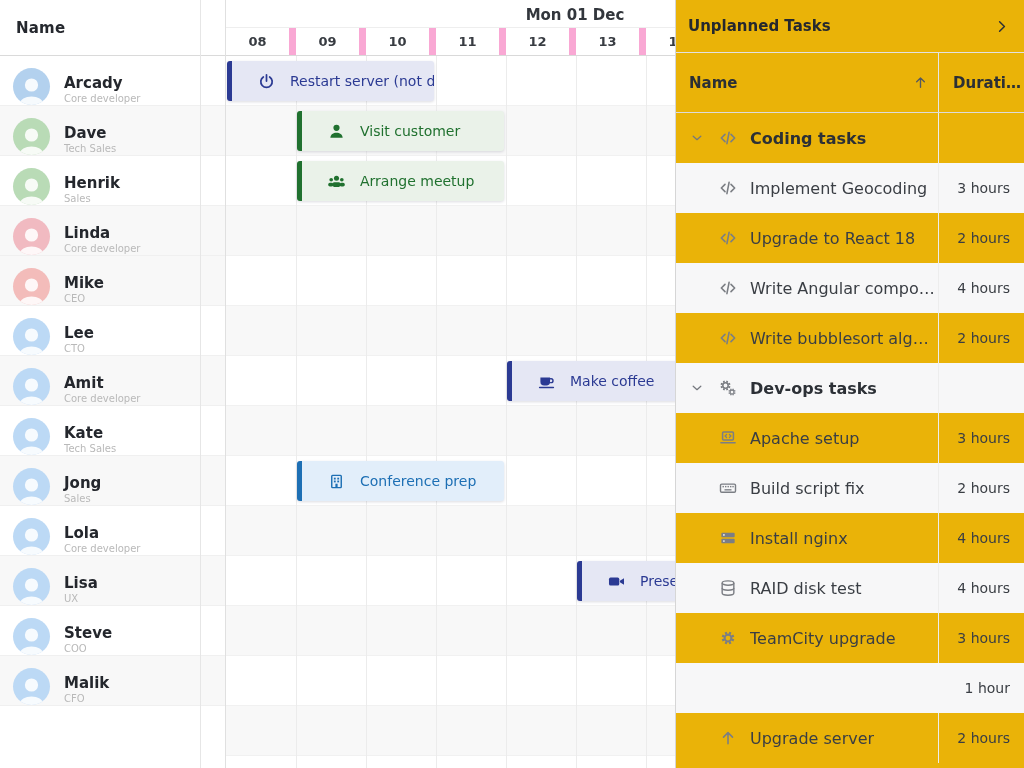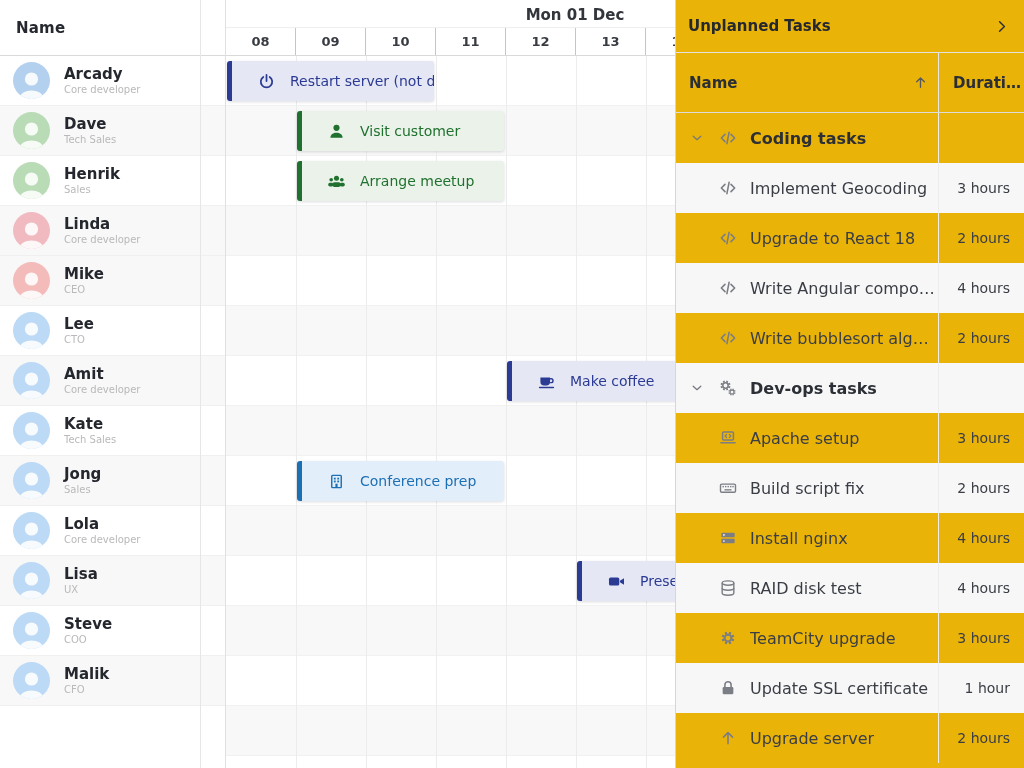--- a/index.html
+++ b/index.html
@@ -7,37 +7,37 @@
     font-family:"DejaVu Sans","Liberation Sans",sans-serif; }
   .app { width:1024px; height:768px; display:flex; overflow:hidden; }
 
   
   .scheduler { width:675px; flex:none; display:flex; height:768px; }
 
   .grid-left { width:225px; flex:none; position:relative; }
   .name-col-line { position:absolute; left:200px; top:0; bottom:0; width:1px; background:#e6e6e6; z-index:3; }
   .grid-header { height:56px; border-bottom:1px solid #dadada; display:flex; align-items:center;
     padding-left:16px; font-size:15px; font-weight:600; color:#25282e; letter-spacing:.2px; }
-  .resource-row { height:50px; display:flex; align-items:center; padding-left:13px;
+  .resource-row { height:50px; display:flex; align-items:flex-end; padding-left:13px;
     border-bottom:1px solid #f0f0f0; }
   .resource-row.alt { background:#f8f8f8; }
   .avatar { width:37px; height:37px; border-radius:50%; flex:none; margin-right:14px;
     overflow:hidden; position:relative; }
   .avatar svg { position:absolute; left:0; top:3px; }
   .res-text { line-height:1.25; }
   .res-name { font-size:15px; font-weight:600; color:#24272d; }
   .res-role { font-size:10px; color:#b9b9b9; }
 
   .timeline { flex:1; position:relative; border-left:1px solid #e0e0e0; overflow:hidden; }
   .day-row { height:28px; position:relative; border-bottom:1px solid #eeeeee; }
   .day-label { position:absolute; left:283px; top:0; width:132px; height:28px; line-height:30px;
     text-align:center; font-size:15px; font-weight:600; color:#32363c; white-space:nowrap; }
   .hour-row { height:28px; display:flex; border-bottom:1px solid #d9d9d9; }
   .hour-cell { width:70px; flex:none; display:flex; align-items:center; justify-content:center;
-    font-size:13px; font-weight:600; color:#383c42; border-right:1px solid #f9a8d4; }
+    font-size:13px; font-weight:600; color:#383c42; border-right:7px solid #f9a8d4; }
   .tl-body { position:absolute; top:56px; left:0; right:0; bottom:0; }
   .tl-row { height:50px; border-bottom:1px solid #f1f1f1; }
   .tl-row.alt { background:#f8f8f8; }
   .vline { position:absolute; top:0; bottom:0; width:1px; background:#ececec; }
   .event { position:absolute; height:40px; border-radius:3px; border-left:5px solid;
     display:flex; align-items:center; gap:14px; padding:0 10px 0 25px; font-size:14px; font-weight:500;
     white-space:nowrap; overflow:hidden; box-shadow:0 1px 3px rgba(60,60,90,.18); z-index:2; }
   .event .ic { flex:none; display:flex; }
 
   
@@ -520,30 +520,20 @@
               <svg width="20" height="20" viewBox="0 0 24 24" style="color:currentColor;display:block">
                 <path d="M16.3 13.8L19.0 14.9M13.8 16.3L14.9 19.0M10.2 16.3L9.1 19.0M7.7 13.8L5.0 14.9M7.7 10.2L5.0 9.1M10.2 7.7L9.1 5.0M13.8 7.7L14.9 5.0M16.3 10.2L19.0 9.1" stroke="currentColor" stroke-width="2.7" fill="none"></path>
                 <circle cx="12" cy="12" r="4.0" stroke="currentColor" stroke-width="2.3" fill="none"></circle>
               </svg>
             </span>
       <span class="plabel">TeamCity upgrade</span>
     </div>
     <div class="pdur-cell">3 hours</div>
   </div>
         <div class="prow task alt">
-    <div class="pname-cell">
-            <span class="indent"></span>
-            <span class="picon">
-              <svg width="20" height="20" viewBox="0 0 24 24" style="color:currentColor;display:block">
-                <path d="M8.3 11.2V8.2a3.7 3.7 0 0 1 7.4 0v3" stroke="currentColor" stroke-width="1.9" fill="none"></path>
-                <rect x="5.6" y="10.9" width="12.8" height="8.6" rx="1.4" fill="currentColor"></rect>
-              </svg>
-            </span>
-      <span class="plabel">Update SSL certificate</span>
-    </div>
     <div class="pdur-cell">1 hour</div>
   </div>
         <div class="prow task">
     <div class="pname-cell">
             <span class="indent"></span>
             <span class="picon">
               <svg width="20" height="20" viewBox="0 0 24 24" style="color:currentColor;display:block">
                 <path d="M12 18.8V5.6M6.6 11L12 5.6 17.4 11" stroke="currentColor" stroke-width="1.9" stroke-linecap="round" stroke-linejoin="round" fill="none"></path>
               </svg>
             </span>

